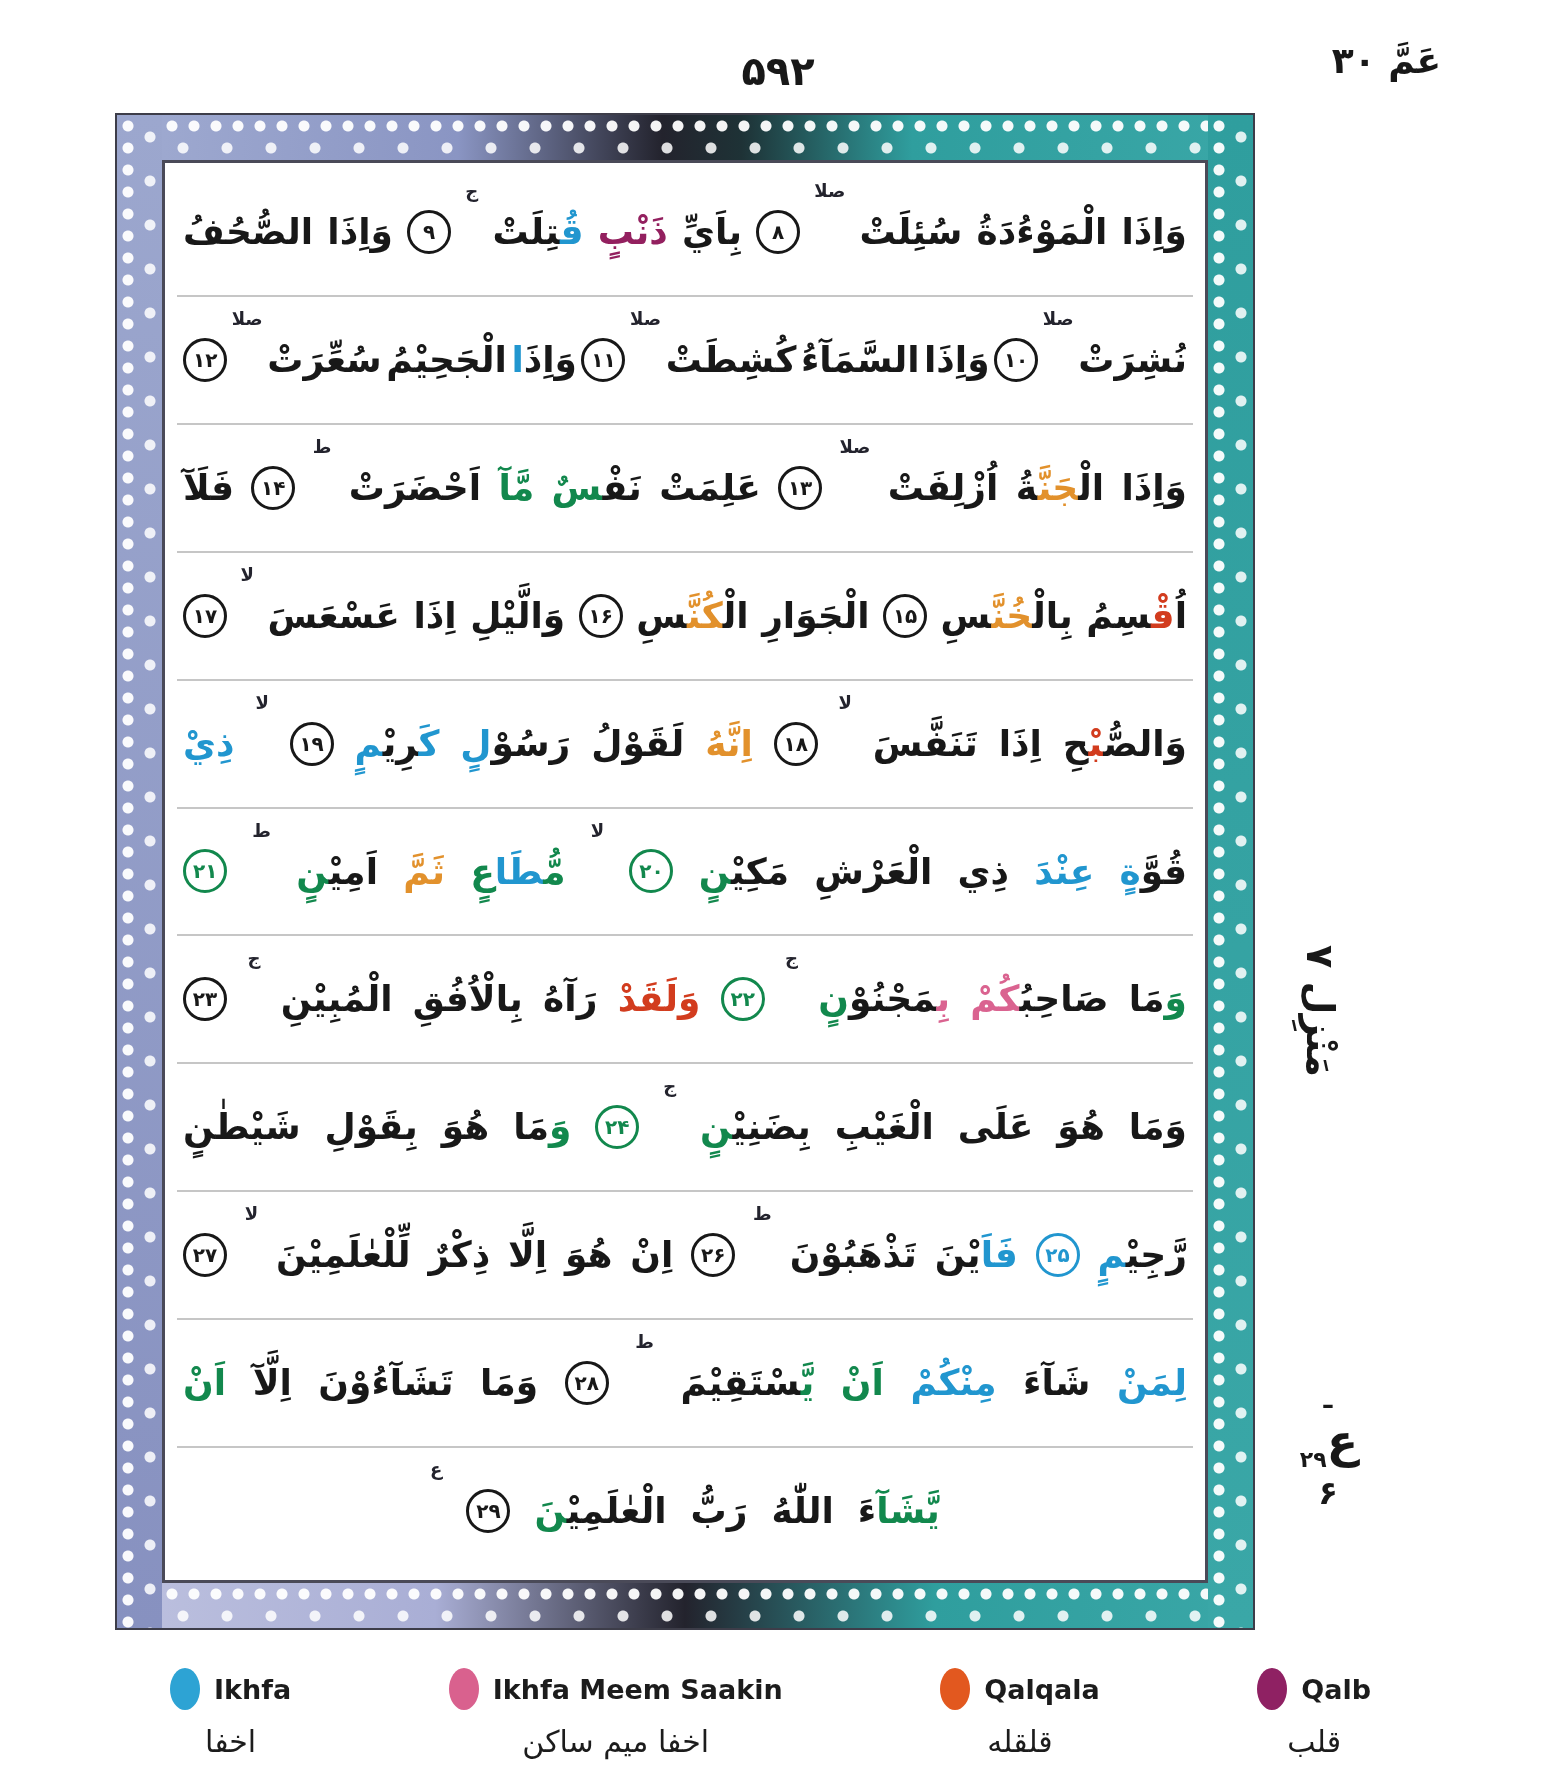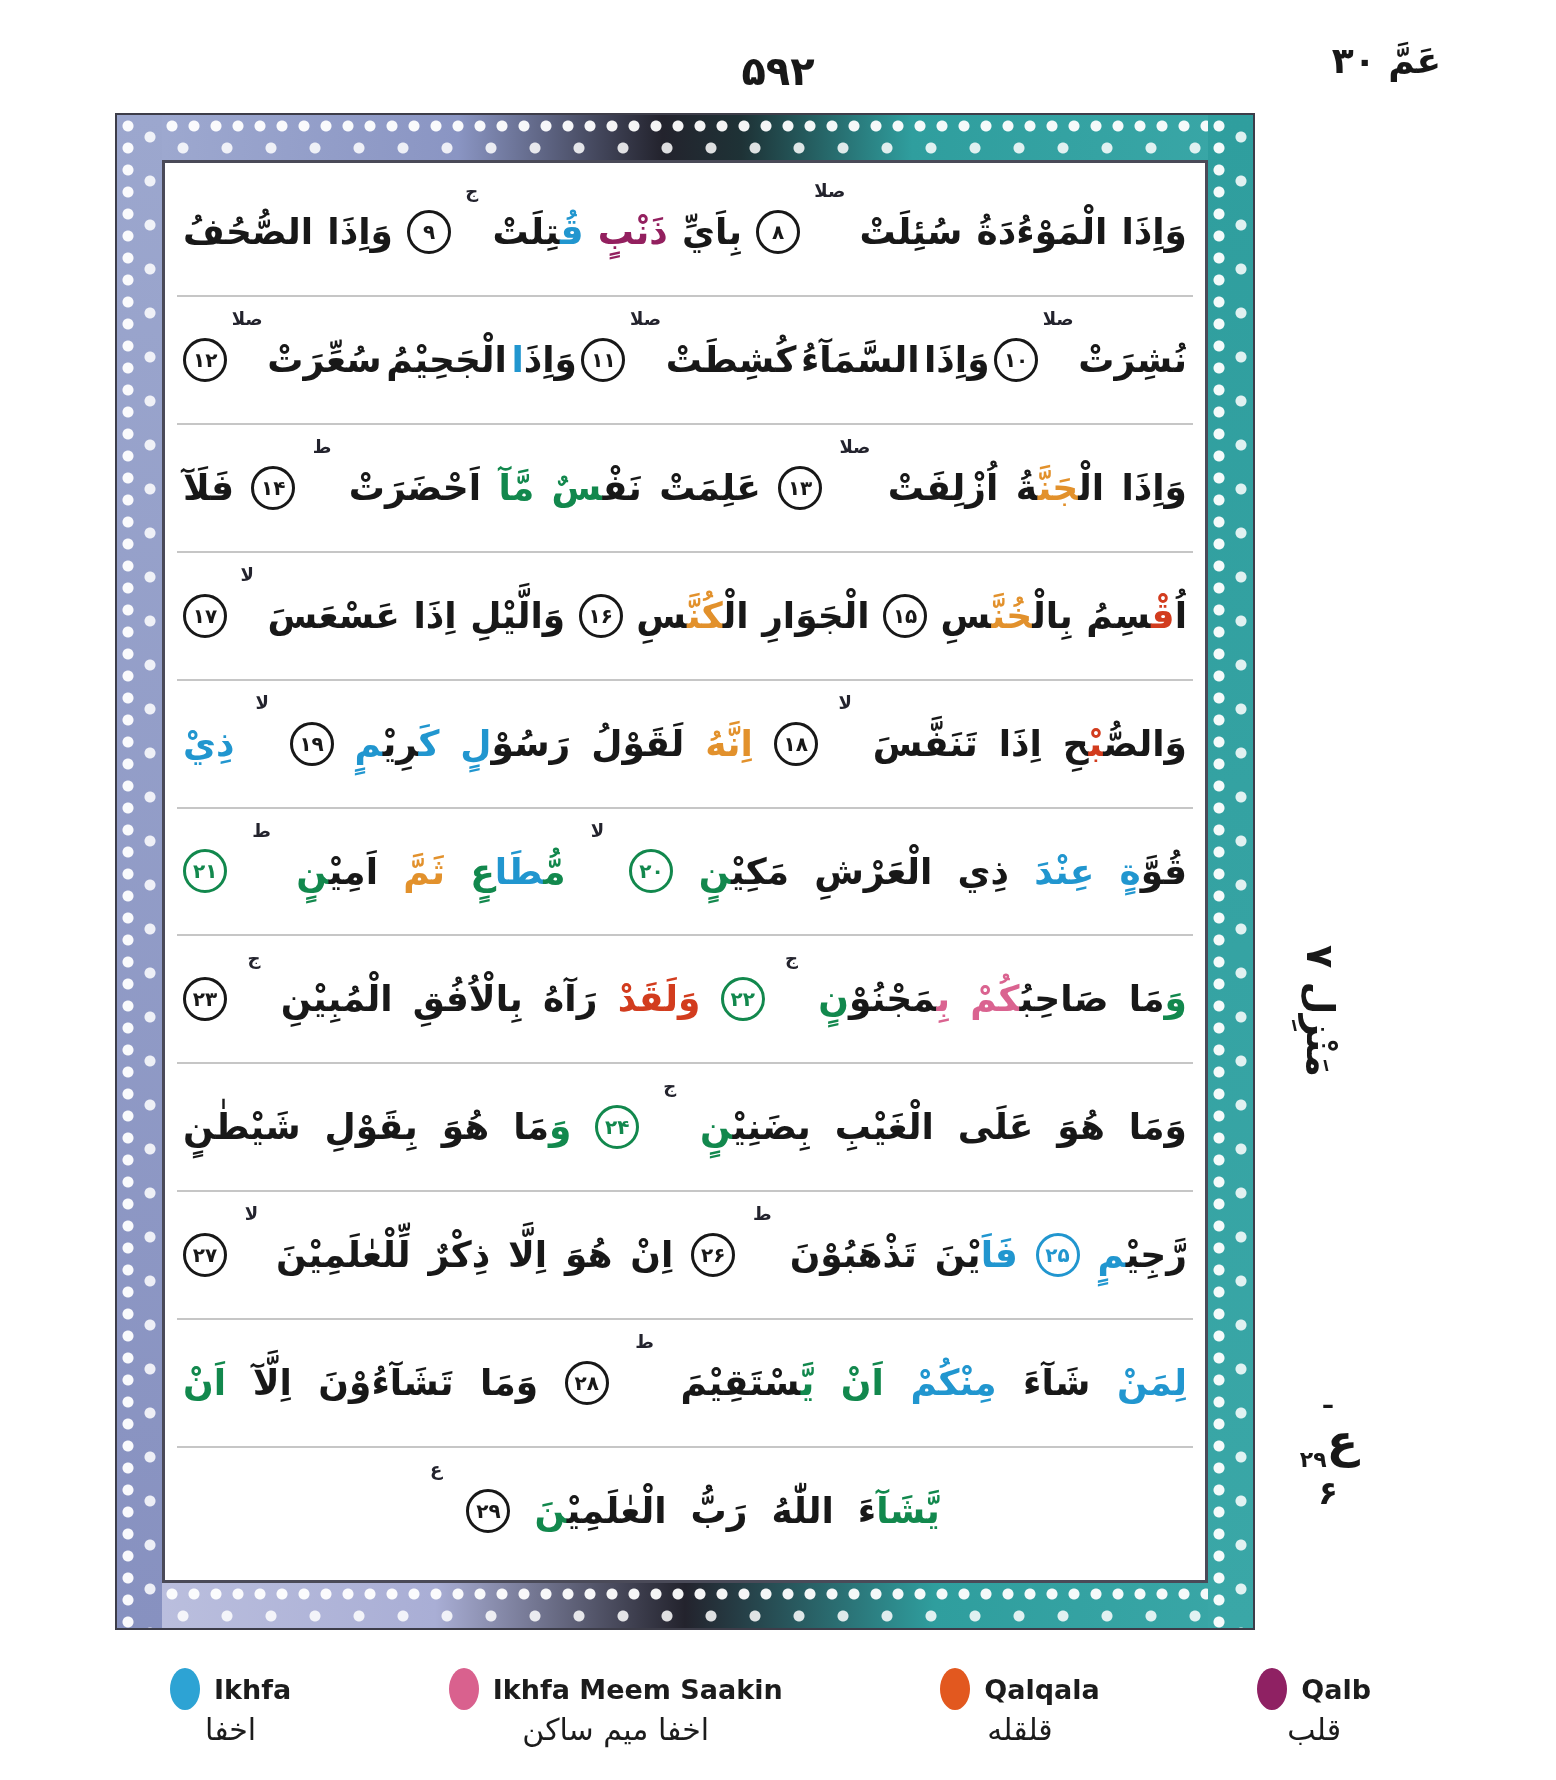--- a/index.html
+++ b/index.html
@@ -65,21 +65,21 @@
   .ruku{position:absolute;left:1296px;top:1392px;width:64px;display:flex;flex-direction:column;
         align-items:center;gap:10px;font-weight:bold;color:#181818;}
   .ruku .rdash{font-size:26px;line-height:.6;}
   .ruku .rain{font-size:46px;line-height:1;position:relative;}
   .ruku .rnum{font-size:22px;position:relative;top:10px;margin-left:2px;}
   .ruku .rsix{font-size:32px;}
 
   
   .legend{position:absolute;left:0;right:0;top:1668px;display:flex;
           justify-content:space-between;padding:0 185px 0 170px;}
-  .lgroup{display:flex;flex-direction:column;align-items:center;gap:2px;}
+  .lgroup{display:flex;flex-direction:column;align-items:center;gap:14px;}
   .lrow{display:flex;align-items:center;gap:14px;}
   .dot{width:30px;height:42px;border-radius:50%;flex:0 0 auto;}
   .len{font-size:27px;font-weight:bold;color:#1c1c1c;}
   .lar{font-size:30px;font-weight:normal;color:#1c1c1c;direction:rtl;}
 </style>
 </head>
 <body>
 
 <div class="page">
 

